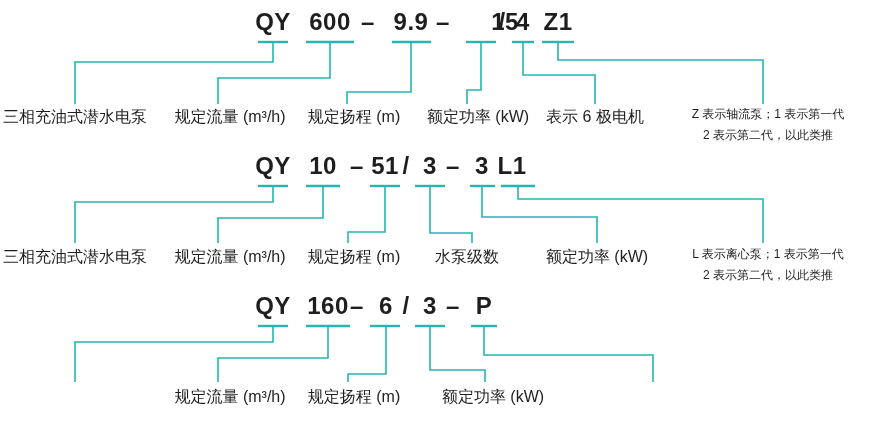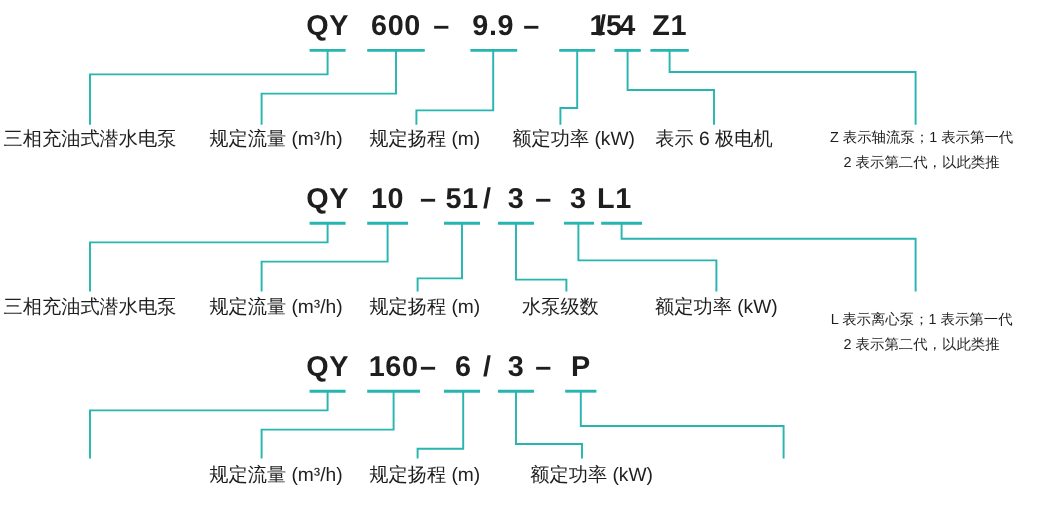--- a/index.html
+++ b/index.html
@@ -115,21 +115,21 @@
     <span class="tok" style="left:430px">3</span>
     <span class="tok" style="left:453px">–</span>
     <span class="tok" style="left:482px">3</span>
     <span class="tok" style="left:512px">L1</span>
   </div>
   <div class="lbl" style="left:75px;top:248px">三相充油式潜水电泵</div>
   <div class="lbl" style="left:230px;top:248px">规定流量 (m³/h)</div>
   <div class="lbl" style="left:354px;top:248px">规定扬程 (m)</div>
   <div class="lbl" style="left:467px;top:248px">水泵级数</div>
   <div class="lbl" style="left:597px;top:248px">额定功率 (kW)</div>
-  <div class="lbl2" style="left:768px;top:256px">
+  <div class="lbl2" style="left:768px;top:244px">
     <div>L 表示离心泵；1 表示第一代</div>
     <div>2 表示第二代，以此类推</div>
   </div>
 
   <div class="model-row" style="top:293px">
     <span class="tok" style="left:273px">QY</span>
     <span class="tok" style="left:328px">160</span>
     <span class="tok" style="left:357px">–</span>
     <span class="tok" style="left:386px">6</span>
     <span class="tok" style="left:406px">/</span>

